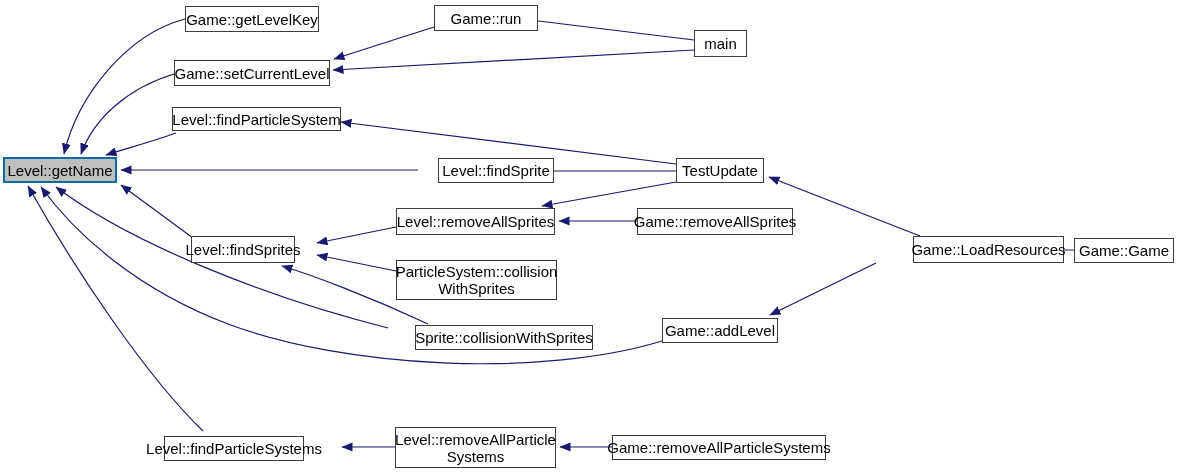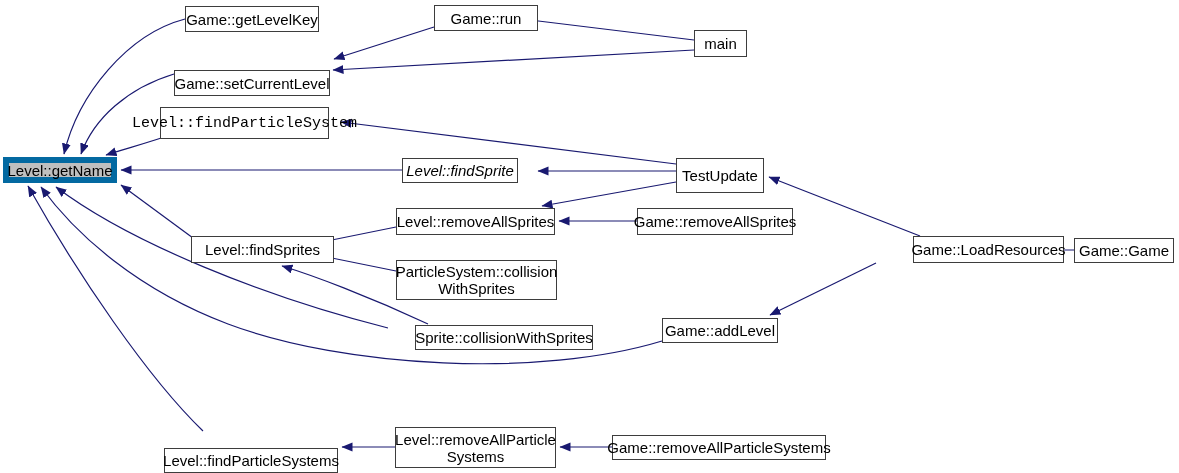--- a/index.html
+++ b/index.html
@@ -34,21 +34,21 @@
     display: flex;
     flex-direction: column;
     align-items: center;
     justify-content: center;
     text-align: center;
     white-space: nowrap;
     cursor: pointer;
   }
   .node.root {
     background: #bfbfbf;
-    border: 6px solid #0369a1;
+    border: 2px solid #0369a1;
     cursor: default;
   }
   .edge {
     fill: none;
     stroke-width: 1.2px;
   }
 </style>
 </head>
 <body>
 
@@ -85,64 +85,64 @@
         <path d="M612,447 L560,447" class="edge" stroke="#191970" marker-end="url(#arrowhead)"></path>
       </g>
   </svg>
   <div id="node-layer">
       <div class="node" style="left: 185px; top: 6px; width: 134px; height: 26px;">
         <span>Game::getLevelKey</span>
       </div>
       <div class="node" style="left: 434px; top: 5px; width: 104px; height: 26px;">
         <span>Game::run</span>
       </div>
-      <div class="node" style="left: 174px; top: 60px; width: 156px; height: 26px; margin-top: 10px;">
+      <div class="node" style="left: 174px; top: 60px; width: 156px; height: 26px;">
         <span>Game::setCurrentLevel</span>
       </div>
       <div class="node" style="left: 694px; top: 30px; width: 53px; height: 27px;">
         <span>main</span>
       </div>
       <div class="node root" style="left: 3px; top: 157px; width: 114px; height: 26px;">
         <span>Level::getName</span>
       </div>
-      <div class="node" style="left: 160px; top: 107px; width: 169px; height: 32px; font-family: Liberation Mono, monospace;">
+      <div class="node" style="left: 172px; top: 107px; width: 169px; height: 24px;">
         <span>Level::findParticleSystem</span>
       </div>
-      <div class="node" style="left: 402px; top: 158px; width: 116px; height: 25px; font-style: italic;">
+      <div class="node" style="left: 438px; top: 158px; width: 116px; height: 25px;">
         <span>Level::findSprite</span>
       </div>
-      <div class="node" style="left: 676px; top: 158px; width: 88px; height: 35px;">
+      <div class="node" style="left: 676px; top: 158px; width: 88px; height: 25px;">
         <span>TestUpdate</span>
       </div>
       <div class="node" style="left: 396px; top: 208px; width: 159px; height: 27px;">
         <span>Level::removeAllSprites</span>
       </div>
       <div class="node" style="left: 637px; top: 208px; width: 156px; height: 27px;">
         <span>Game::removeAllSprites</span>
       </div>
-      <div class="node" style="left: 191px; top: 236px; width: 143px; height: 27px;">
+      <div class="node" style="left: 191px; top: 236px; width: 104px; height: 27px;">
         <span>Level::findSprites</span>
       </div>
       <div class="node" style="left: 396px; top: 260px; width: 161px; height: 40px;">
         <span>ParticleSystem::collision</span>
         <span>WithSprites</span>
       </div>
       <div class="node" style="left: 388px; top: 325px; width: 178px; height: 25px; margin-left: 27px;">
         <span>Sprite::collisionWithSprites</span>
       </div>
       <div class="node" style="left: 662px; top: 318px; width: 116px; height: 25px;">
         <span>Game::addLevel</span>
       </div>
       <div class="node" style="left: 875px; top: 236px; width: 151px; height: 27px; margin-left: 38px;">
         <span>Game::LoadResources</span>
       </div>
       <div class="node" style="left: 1074px; top: 238px; width: 100px; height: 25px;">
         <span>Game::Game</span>
       </div>
-      <div class="node" style="left: 164px; top: 448px; width: 174px; height: 25px;">
+      <div class="node" style="left: 164px; top: 436px; width: 140px; height: 25px;">
         <span>Level::findParticleSystems</span>
       </div>
       <div class="node" style="left: 395px; top: 427px; width: 161px; height: 41px;">
         <span>Level::removeAllParticle</span>
         <span>Systems</span>
       </div>
       <div class="node" style="left: 612px; top: 435px; width: 214px; height: 25px;">
         <span>Game::removeAllParticleSystems</span>
       </div>
     </div>

